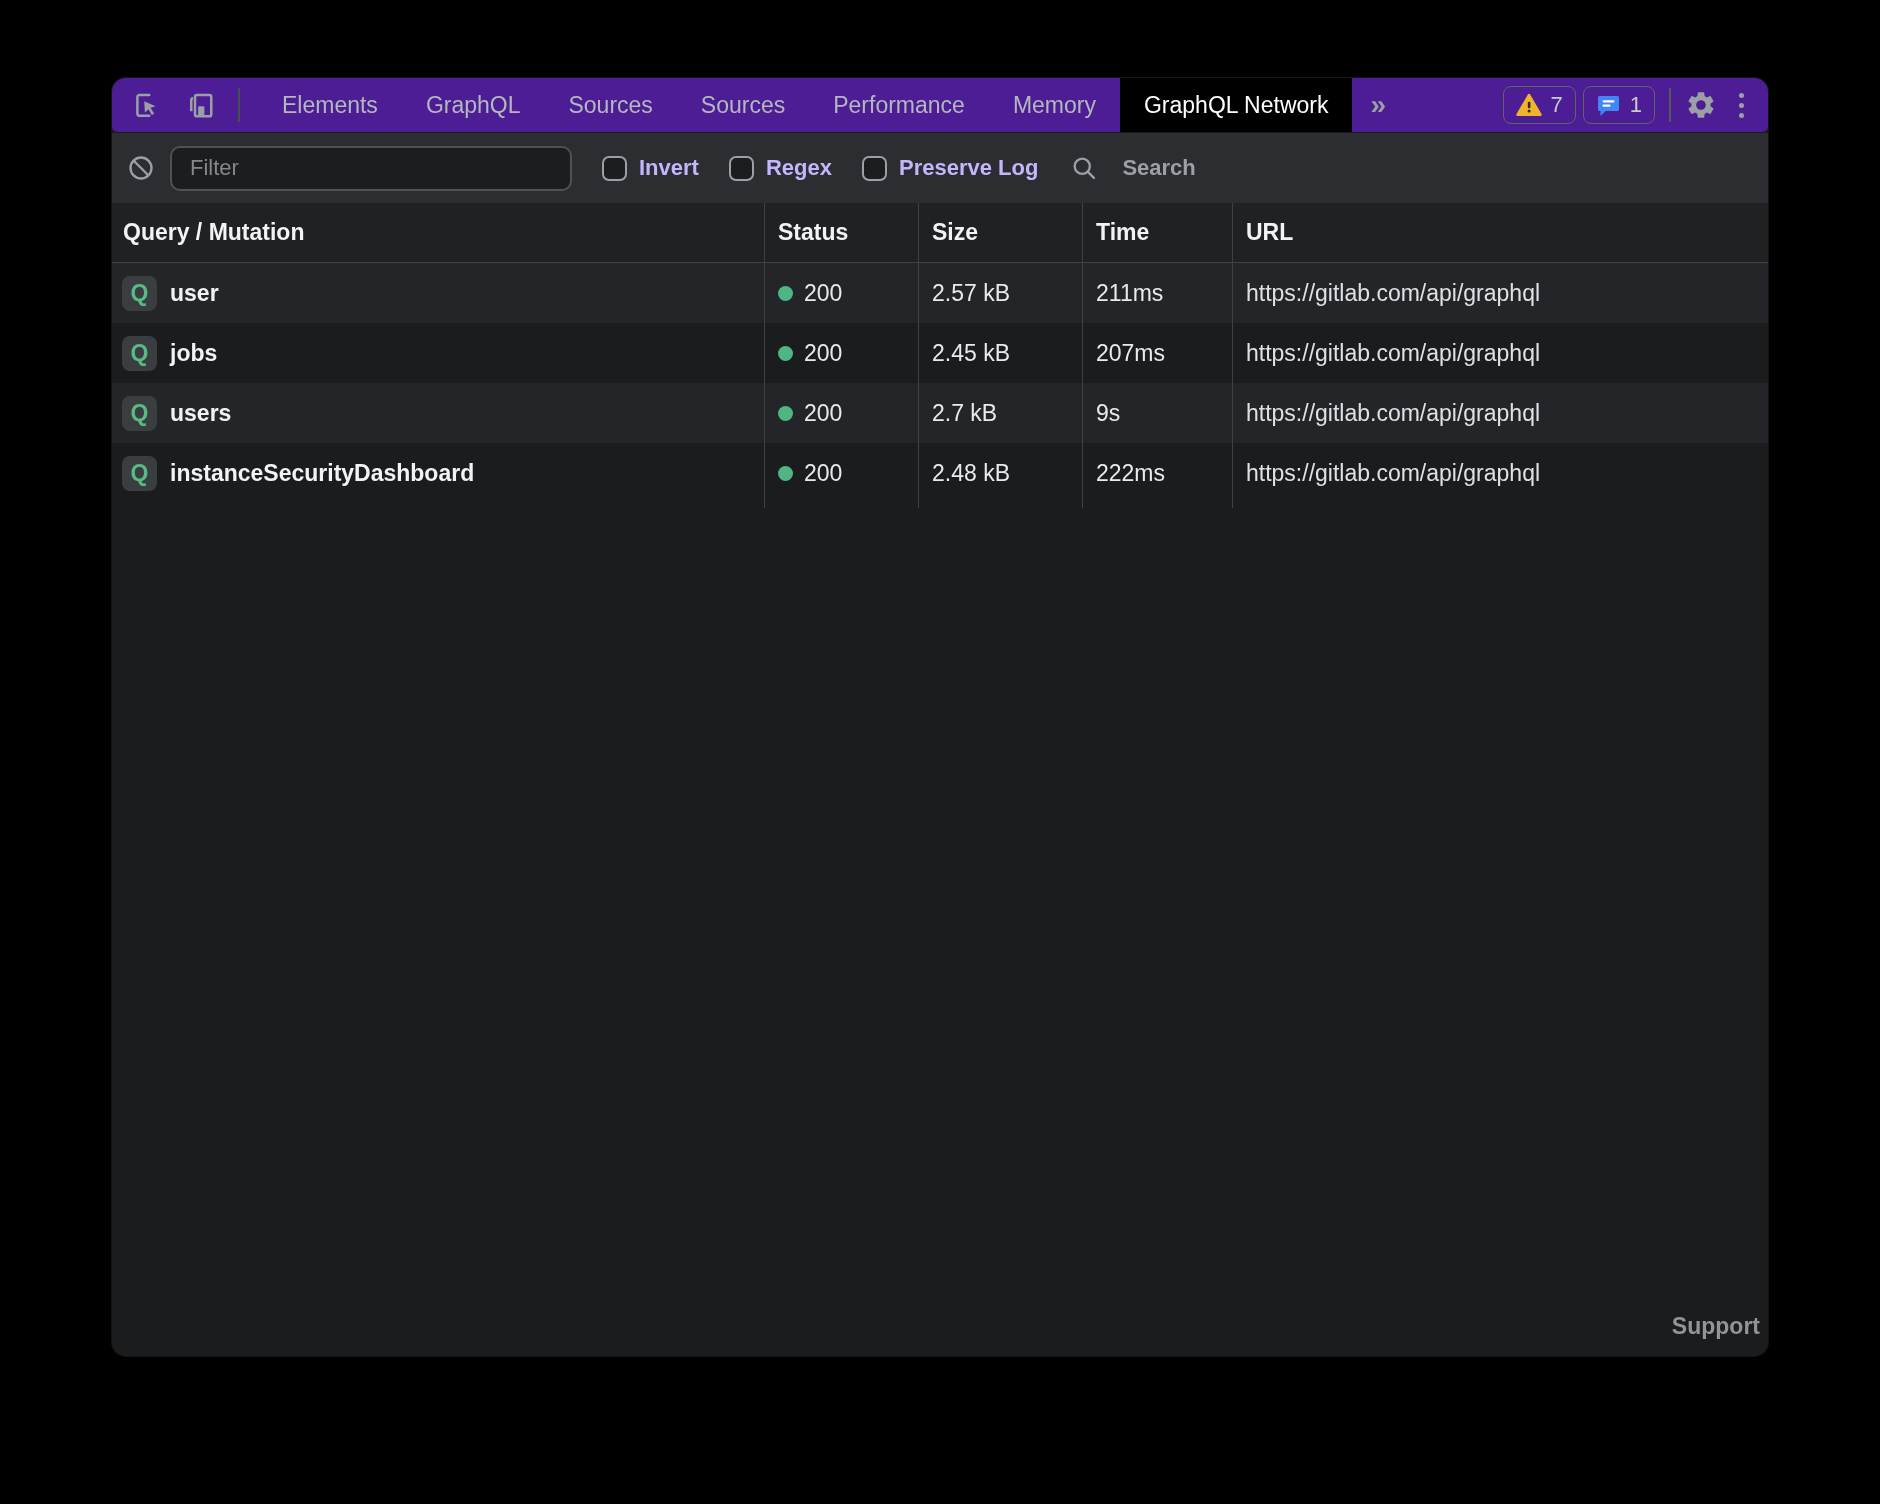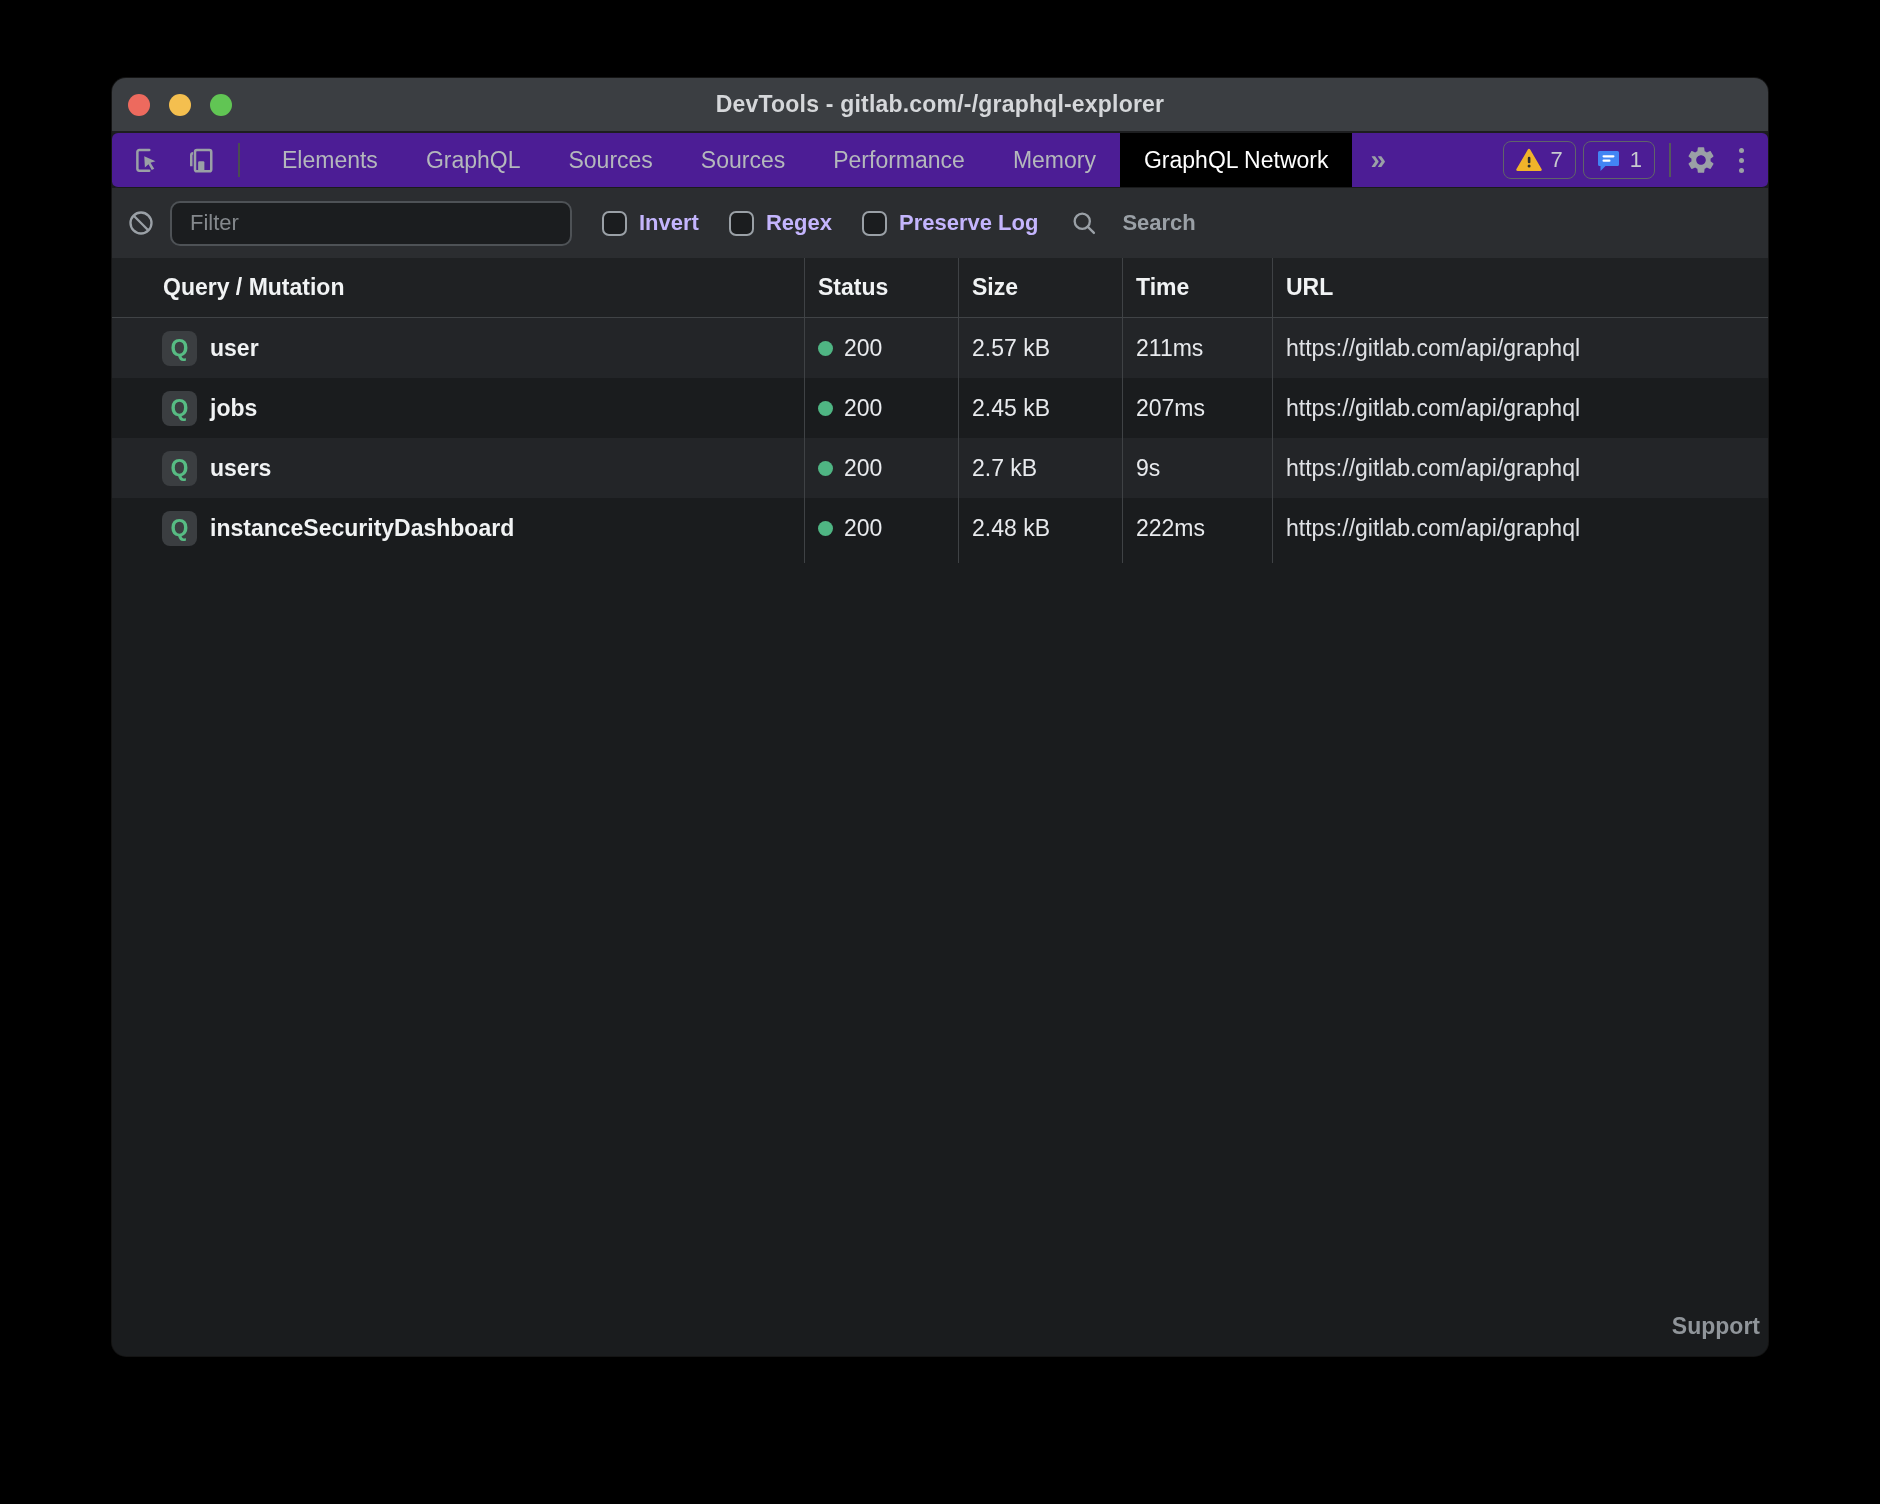--- a/index.html
+++ b/index.html
@@ -47,21 +47,21 @@
     border:2px solid #4e5256; border-radius:10px; color:#e8eaed; font-size:22px; padding:0 18px; outline:none;
     font-family:"Liberation Sans","DejaVu Sans",sans-serif; }
   .filter-input::placeholder { color:#84888c; }
   .chk-group { display:flex; align-items:center; margin-left:30px; gap:12px; }
   .checkbox { width:25px; height:25px; border:2px solid #9aa0a6; border-radius:7px; background:#1b1d1f; }
   .chk-label { font-size:22px; font-weight:bold; color:#c4b5fd; }
   .search-group { display:flex; align-items:center; margin-left:32px; gap:24px; }
   .search-label { font-size:22px; font-weight:bold; color:#9aa0a6; }
 
   
-  .grid { display:grid; grid-template-columns:652px 154px 164px 150px 1fr;padding-left:40px; }
+  .grid { display:grid; grid-template-columns:652px 154px 164px 150px 1fr; }
   .thead { height:60px; flex:0 0 60px; background:#1f2123; border-bottom:1px solid #404346; }
   .th { display:flex; align-items:center; font-size:23px; font-weight:bold; color:#f1f3f4;
     padding-left:13px; border-left:1px solid #3f4245; }
   .th:first-child { border-left:none; padding-left:11px; }
   .trow { height:60px; flex:0 0 60px; }
   .trow.alt-light { background:#232528; }
   .trow.alt-dark { background:#1a1c1e; }
   .td { display:flex; align-items:center; font-size:23px; color:#e8eaed;
     padding-left:13px; border-left:1px solid #3f4245; overflow:hidden; white-space:nowrap; }
   .td:first-child { border-left:none; padding-left:10px; }
@@ -79,28 +79,20 @@
   .empty { flex:1; background:#1a1c1e; position:relative; }
   .support { position:absolute; right:8px; bottom:16px; font-size:23px; font-weight:bold; color:#90959a; }
 
   svg { display:block; }
 </style>
 </head>
 <body>
 
 <div class="window">
 
-  <div class="titlebar">
-    <div class="traffic">
-      <span class="light red"></span>
-      <span class="light yellow"></span>
-      <span class="light green"></span>
-    </div>
-    <div class="title">DevTools - gitlab.com/-/graphql-explorer</div>
-  </div>
 
   <div class="tabbar">
     <div class="icon-btn">
       <svg width="30" height="30" viewBox="0 0 24 24" fill="none" stroke="#9aa0a6" stroke-width="2">
         <path d="M13 4 H5 a1.5 1.5 0 0 0 -1.5 1.5 V19 a1.5 1.5 0 0 0 1.5 1.5 H13" fill="none" stroke-linecap="round"></path>
         <path d="M9 9 L18 13 L14 14.2 L17 19 L15 20 L12.4 15.3 L9.5 18 Z" fill="#9aa0a6" stroke="none"></path>
       </svg>
     </div>
     <div class="icon-btn">
       <svg width="30" height="30" viewBox="0 0 24 24" fill="none" stroke="#9aa0a6" stroke-width="2">

